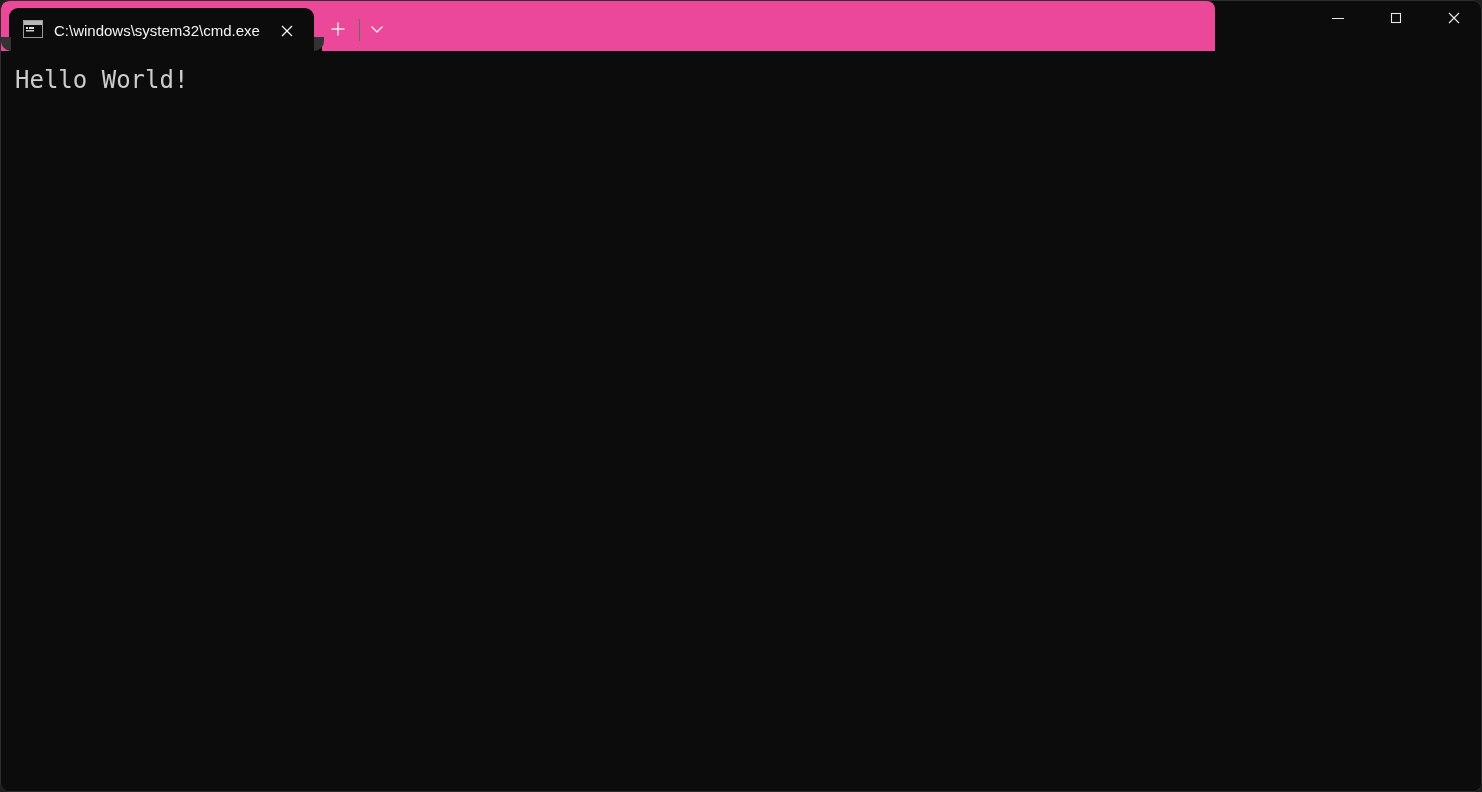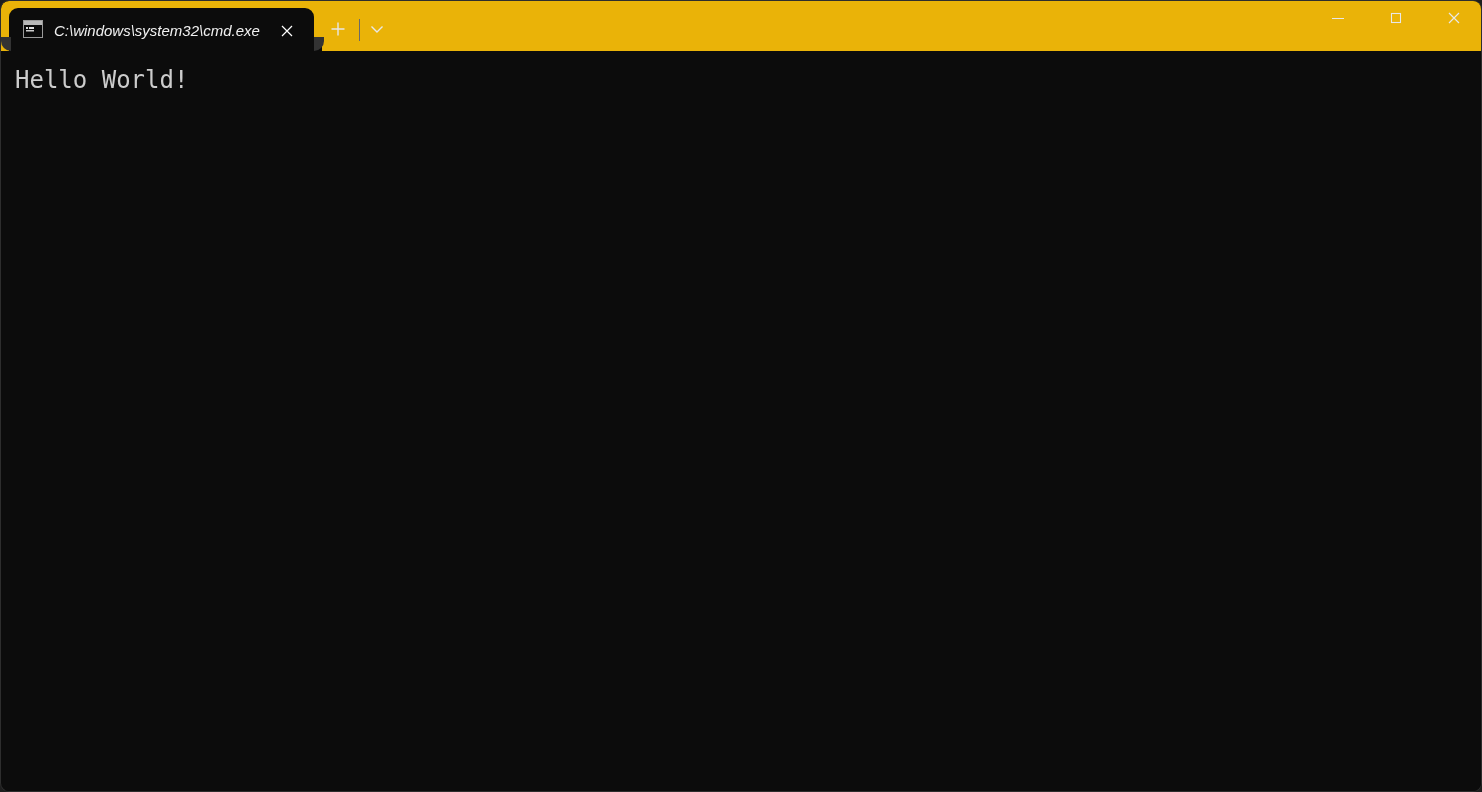--- a/index.html
+++ b/index.html
@@ -25,26 +25,25 @@
     box-sizing: border-box;
     border: 1px solid #2e2e2e;
     overflow: hidden;
   }
 
   
   #titlebar {
     position: absolute;
     left: 0;
     top: 0;
-    width: 1482px;
+    width: 1214px;
     height: 50px;
-    background: #eab308;
+    background: #ec4899;
     border-top-left-radius: 8px;
     border-top-right-radius: 8px;
-    font-style: italic;
   }
 
   
   #tab-active {
     position: absolute;
     left: 8px;
     top: 7px;
     width: 305px;
     height: 43px;
     background: #0c0c0c;

